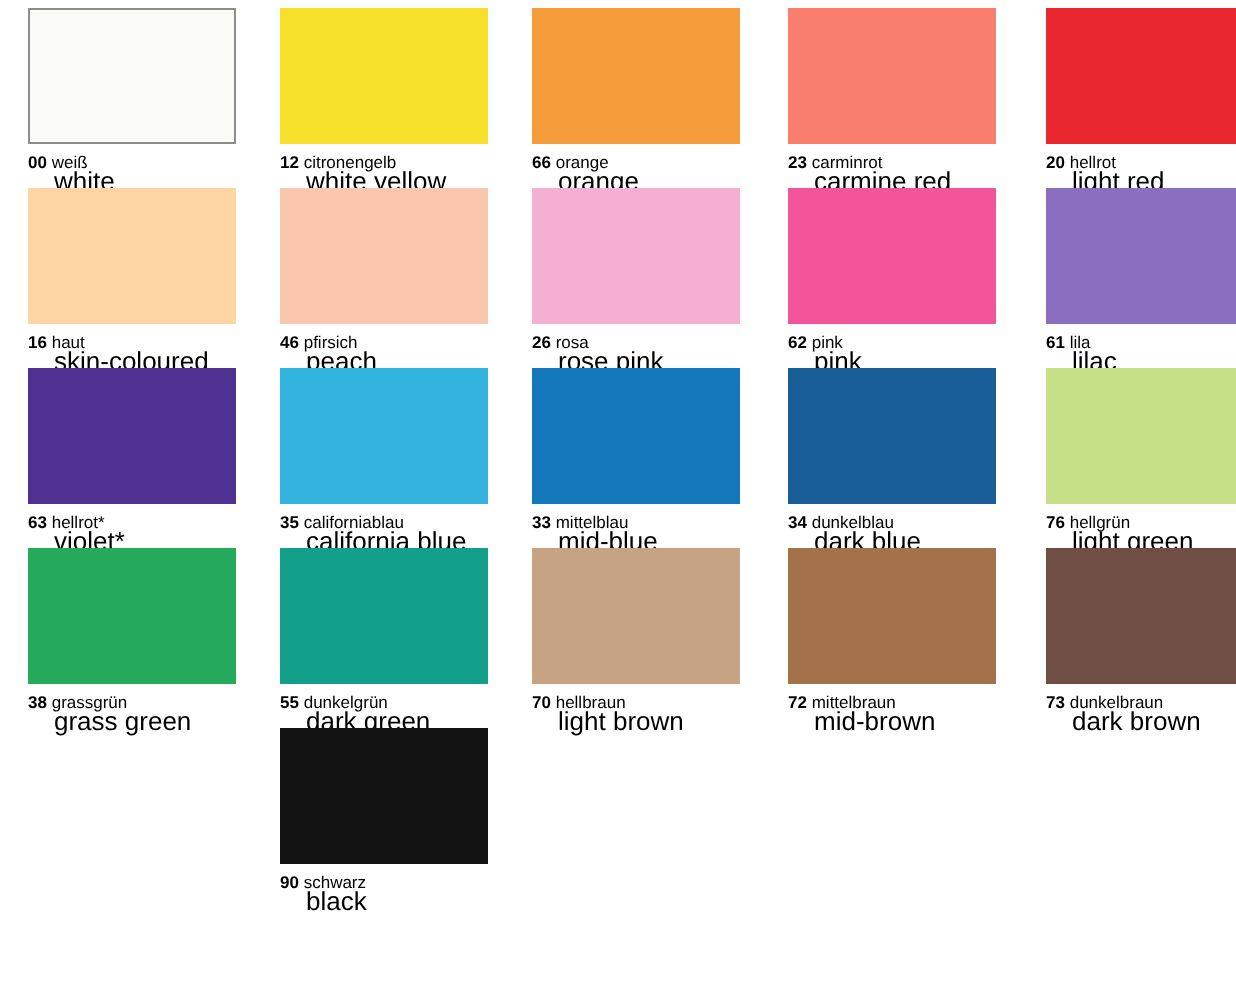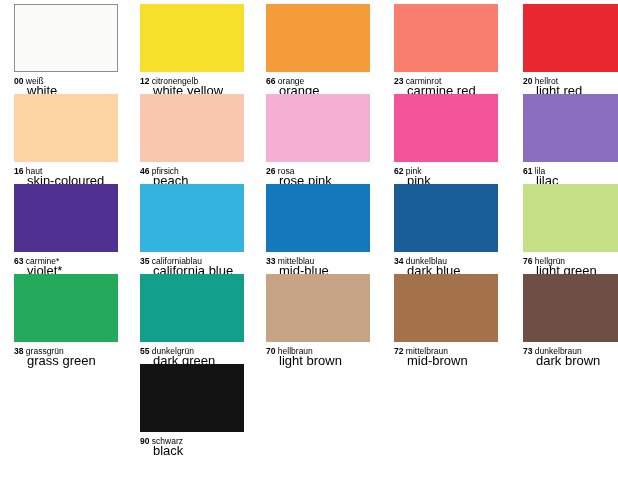--- a/index.html
+++ b/index.html
@@ -132,21 +132,21 @@
     <div class="swatch-cell r1 c4">
       <div class="swatch" style="background: rgb(138, 110, 192);"></div>
       <div class="caption">
         <div class="line1"><span class="code">61</span> <span>lila</span></div>
         <div class="line2">lilac</div>
       </div>
     </div>
     <div class="swatch-cell r2 c0">
       <div class="swatch" style="background: rgb(78, 49, 144);"></div>
       <div class="caption">
-        <div class="line1"><span class="code">63</span> <span>carmine*</span></div>
+        <div class="line1"><span class="code">63</span> <span>hellrot*</span></div>
         <div class="line2">violet*</div>
       </div>
     </div>
     <div class="swatch-cell r2 c1">
       <div class="swatch" style="background: rgb(51, 180, 222);"></div>
       <div class="caption">
         <div class="line1"><span class="code">35</span> <span>californiablau</span></div>
         <div class="line2">california blue</div>
       </div>
     </div>

